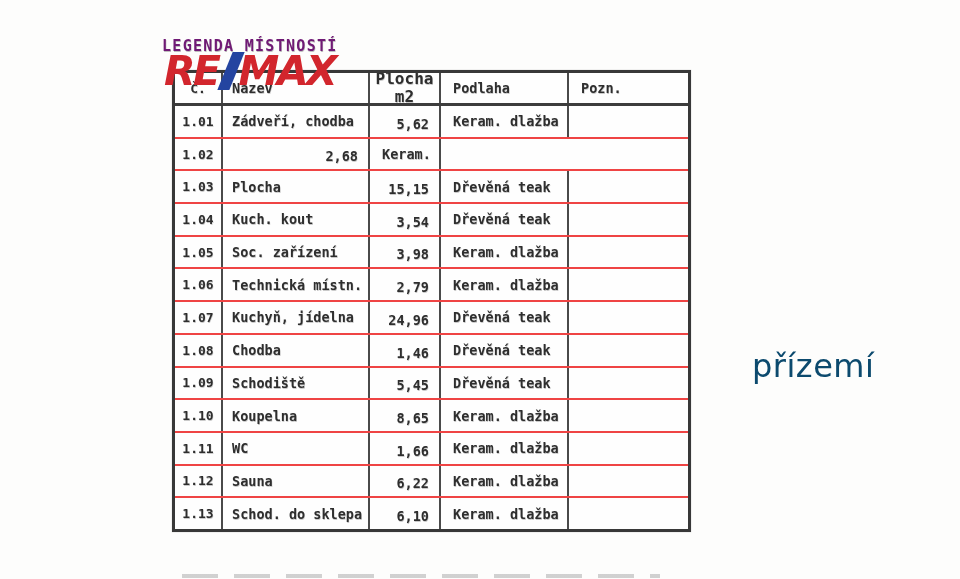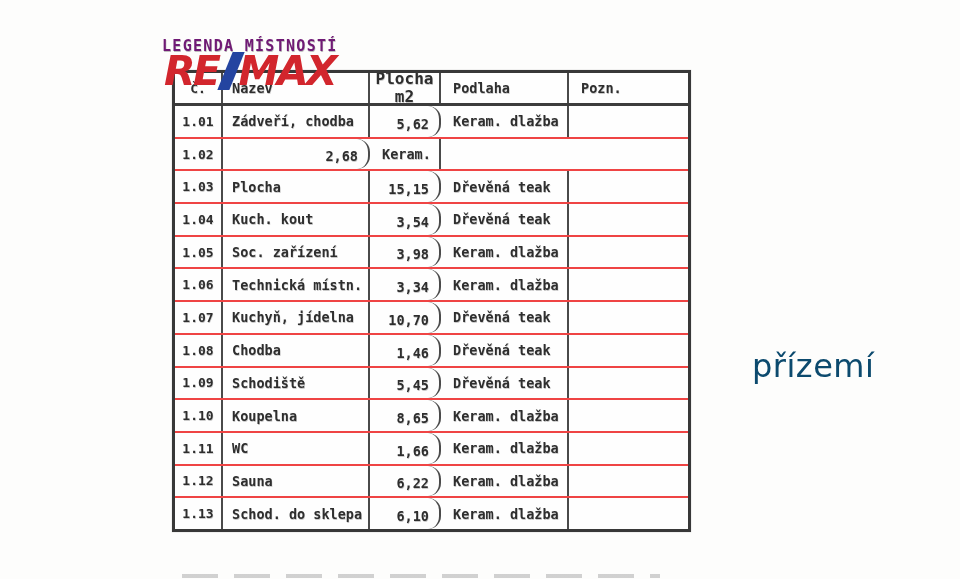--- a/index.html
+++ b/index.html
@@ -49,21 +49,21 @@
     border-right:2px solid #4a4a4a;
     display:flex;align-items:center;
     color:#2e2e2e;font-weight:bold;font-size:13.5px;
     text-shadow:0.5px 0.5px 0 rgba(46,46,46,0.25);
     overflow:hidden;white-space:nowrap;
   }
   .th:last-child,.td:last-child{border-right:none;}
   .th-num,.col-num{justify-content:center;font-size:13px;}
   .th-name,.col-name{padding-left:9px;}
   .th-area{flex-direction:column;justify-content:center;align-items:center;font-size:16px;line-height:1.15;}
-  .col-area{justify-content:flex-end;align-items:flex-end;padding:0 10px 5px 0;border-radius:13px;}
+  .col-area{justify-content:flex-end;align-items:flex-end;padding:0 10px 5px 0;}
   .th-floor,.col-floor{padding-left:12px;}
   .th-note{padding-left:12px;}
 
   
   .floor-label{
     position:absolute;left:752px;top:347px;
     font-family:"DejaVu Sans",sans-serif;font-size:32px;
     color:#0c4a6e;letter-spacing:0.5px;
   }
 
@@ -134,29 +134,29 @@
     <div class="td col-num">1.05</div>
     <div class="td col-name">Soc. zařízení</div>
     <div class="td col-area">3,98</div>
     <div class="td col-floor">Keram. dlažba</div>
     <div class="td col-note"></div>
   </div>
 
   <div class="tr">
     <div class="td col-num">1.06</div>
     <div class="td col-name">Technická místn.</div>
-    <div class="td col-area">3,34</div>
+    <div class="td col-area">2,79</div>
     <div class="td col-floor">Keram. dlažba</div>
     <div class="td col-note"></div>
   </div>
 
   <div class="tr">
     <div class="td col-num">1.07</div>
     <div class="td col-name">Kuchyň, jídelna</div>
-    <div class="td col-area">10,70</div>
+    <div class="td col-area">24,96</div>
     <div class="td col-floor">Dřevěná teak</div>
     <div class="td col-note"></div>
   </div>
 
   <div class="tr">
     <div class="td col-num">1.08</div>
     <div class="td col-name">Chodba</div>
     <div class="td col-area">1,46</div>
     <div class="td col-floor">Dřevěná teak</div>
     <div class="td col-note"></div>

